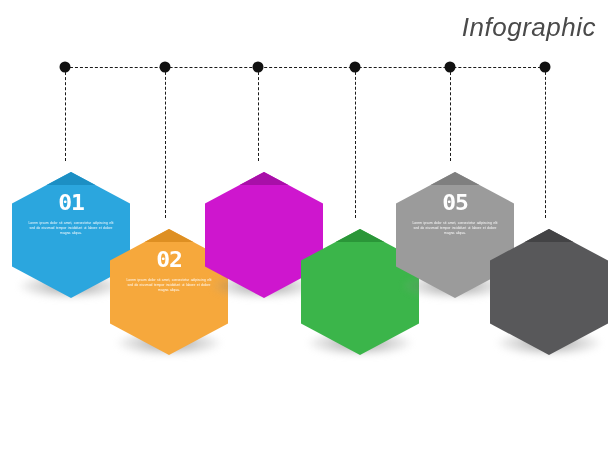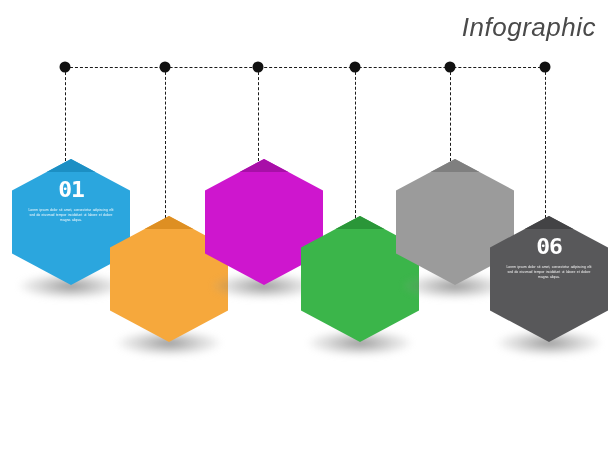--- a/index.html
+++ b/index.html
@@ -73,21 +73,21 @@
     background: radial-gradient(ellipse at center,
                 rgba(70,70,70,0.55) 0%,
                 rgba(120,120,120,0.30) 42%,
                 rgba(170,170,170,0.10) 68%,
                 rgba(255,255,255,0) 80%);
     filter: blur(3px);
   }
   .hex-body {
     position: absolute;
     left: 0;
-    top: 4px;
+    top: 17px;
     width: 118px;
     height: 126px;
     clip-path: polygon(50% 0%, 100% 25%, 100% 75%, 50% 100%, 0% 75%, 0% 25%);
   }
   .hex-fill {
     position: absolute;
     inset: 0;
   }
   .hex-tab {
     position: absolute;
@@ -164,20 +164,24 @@
             <div class="hex-number">01</div>
             <div class="hex-text">Lorem ipsum dolor sit amet, consectetur adipiscing elit sed do eiusmod tempor incididunt ut labore et dolore magna aliqua.</div>
           </div>
         </div>
       </div>
       <div class="hex-wrap" style="left: 110px; top: 212px;">
         <div class="hex-shadow" style="top: 118px;"></div>
         <div class="hex-body">
           <div class="hex-fill" style="background: rgb(246, 168, 60);"></div>
           <div class="hex-tab" style="background: rgb(222, 143, 34);"></div>
+          <div class="hex-content">
+            <div class="hex-number">02</div>
+            <div class="hex-text">Lorem ipsum dolor sit amet, consectetur adipiscing elit sed do eiusmod tempor incididunt ut labore et dolore magna aliqua.</div>
+          </div>
         </div>
       </div>
       <div class="hex-wrap" style="left: 205px; top: 155px;">
         <div class="hex-shadow" style="top: 118px;"></div>
         <div class="hex-body">
           <div class="hex-fill" style="background: rgb(206, 22, 206);"></div>
           <div class="hex-tab" style="background: rgb(168, 15, 168);"></div>
         </div>
       </div>
       <div class="hex-wrap" style="left: 301px; top: 212px;">
@@ -185,28 +189,28 @@
         <div class="hex-body">
           <div class="hex-fill" style="background: rgb(59, 181, 74);"></div>
           <div class="hex-tab" style="background: rgb(42, 150, 56);"></div>
         </div>
       </div>
       <div class="hex-wrap" style="left: 396px; top: 155px;">
         <div class="hex-shadow" style="top: 118px;"></div>
         <div class="hex-body">
           <div class="hex-fill" style="background: rgb(155, 155, 155);"></div>
           <div class="hex-tab" style="background: rgb(127, 127, 127);"></div>
+          <div class="hex-content">
+            <div class="hex-number">05</div>
+            <div class="hex-text">Lorem ipsum dolor sit amet, consectetur adipiscing elit sed do eiusmod tempor incididunt ut labore et dolore magna aliqua.</div>
+          </div>
         </div>
       </div>
       <div class="hex-wrap" style="left: 490px; top: 212px;">
         <div class="hex-shadow" style="top: 118px;"></div>
         <div class="hex-body">
           <div class="hex-fill" style="background: rgb(88, 88, 90);"></div>
           <div class="hex-tab" style="background: rgb(67, 67, 69);"></div>
-          <div class="hex-content">
-            <div class="hex-number">06</div>
-            <div class="hex-text">Lorem ipsum dolor sit amet, consectetur adipiscing elit sed do eiusmod tempor incididunt ut labore et dolore magna aliqua.</div>
-          </div>
         </div>
       </div>
     </div>
 
 </div>
 
 </body></html>

